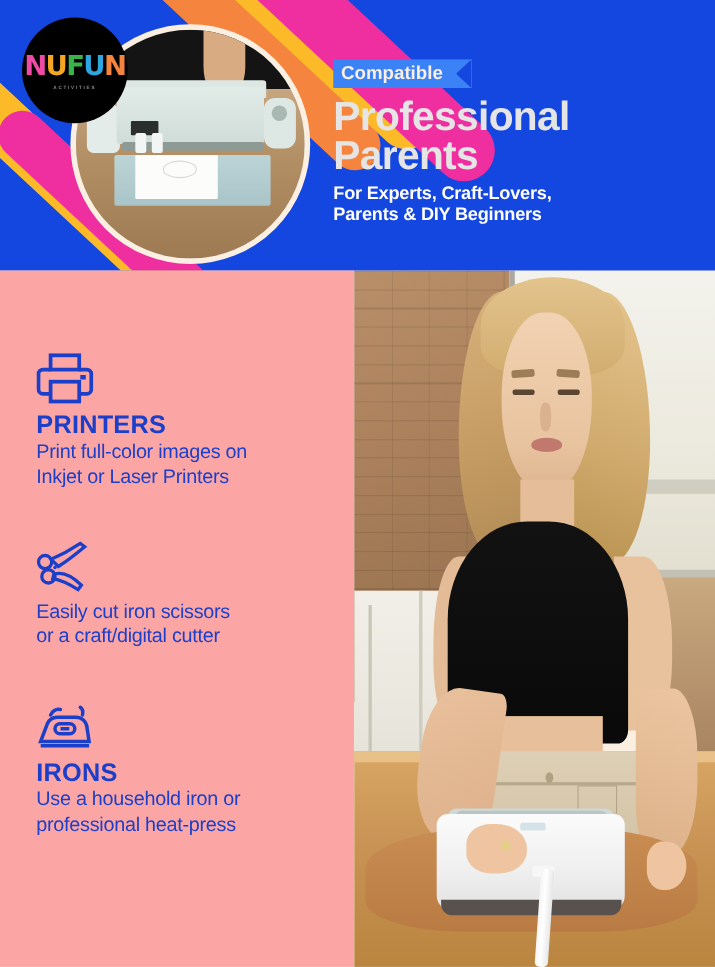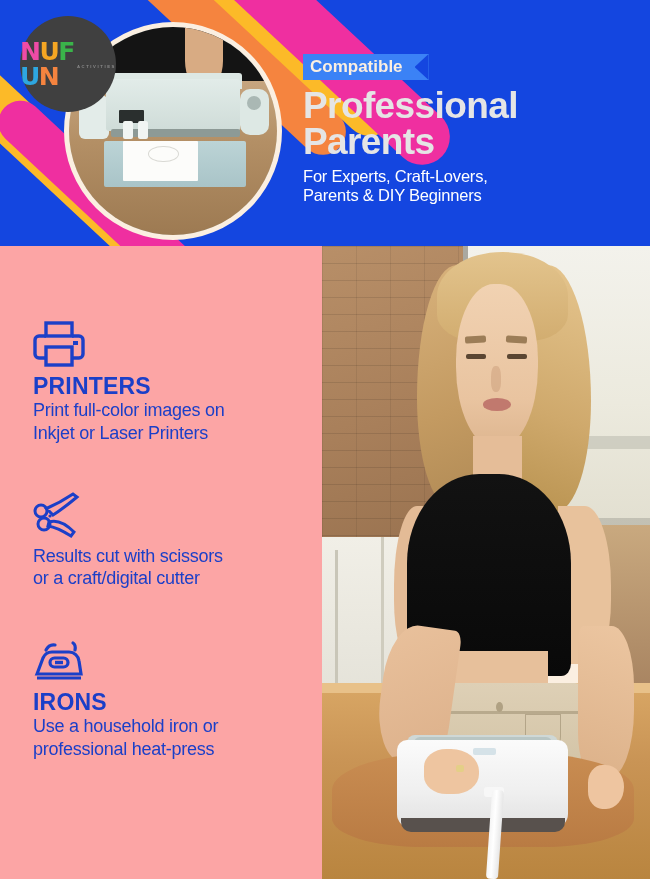--- a/index.html
+++ b/index.html
@@ -80,22 +80,22 @@
     background:#fcfcfa; border-radius:1px;
   }
   .cp-circlecut {
     position:absolute; left:38%; top:57%; width:15%; height:8%;
     border:1px solid #d9d9d4; border-radius:50%;
   }
 
   
   .logo-bubble {
     position:absolute; left:20px; top:16px; width:96px; height:96px;
-    background:#404040; border-radius:50%;
-    display:flex; flex-direction:row; align-items:center; justify-content:flex-start;
+    background:#000000; border-radius:50%;
+    display:flex; flex-direction:column; align-items:center; justify-content:center;
     z-index:6;
   }
   .logo-word { font-size:25px; font-weight:bold; letter-spacing:-1.5px; line-height:1;
                font-family:"DejaVu Sans", sans-serif; }
   .logo-word span { display:inline-block; }
   .logo-sub { font-size:4.2px; letter-spacing:1.6px; color:#8a8a8a; margin-top:5px; font-weight:bold; }
 
   
   .head-text { position:absolute; left:303px; top:54px; width:340px; z-index:5; }
   .badge-wrap { position:relative; display:inline-block; height:26px; }
@@ -106,21 +106,21 @@
   }
   .badge::after {
     content:""; position:absolute; right:0; top:0; width:14px; height:100%;
     background:#1446E0; clip-path:polygon(100% 0, 0 50%, 100% 100%);
   }
   .h1 {
     color:#e5e5e5; font-size:37px; font-weight:bold; line-height:0.97;
     letter-spacing:-0.6px; margin-top:8px;
   }
   .h2 {
-    color:#FFFFFF; font-size:16.5px; font-weight:normal; line-height:1.14;
+    color:#FFFFFF; font-size:16.5px; font-weight:bold; line-height:1.14;
     margin-top:7px; letter-spacing:-0.2px;
   }
 
   
   .features { position:absolute; left:0; top:246px; width:322px; height:633px;
               background:#fca5a5; padding:74px 0 0 33px; }
   .feature { margin-bottom:46px; }
   .f-icon { height:50px; margin-bottom:4px; }
   .f-title { color:#1B3FC8; font-size:23px; font-weight:bold; letter-spacing:0.2px; line-height:1.1; }
   .f-desc  { color:#1B3FC8; font-size:18px; font-weight:normal; line-height:1.26; letter-spacing:-0.25px; margin-top:0; }
@@ -322,21 +322,21 @@
     <div class="f-icon">
       <svg width="52" height="48" viewBox="0 0 52 48" fill="none" stroke="#1B3FC8" stroke-width="3">
         <circle cx="8" cy="20" r="6"></circle>
         <circle cx="11" cy="33" r="6"></circle>
         <path d="M13.5 17.5 C24 13 34 7 40 3 L44 6 C38 11 28 19 20 24 Z"></path>
         <path d="M16 31 C25 28 34 34 41 41 L38 45 C30 40 22 36 15 35 Z"></path>
         <circle cx="17" cy="25" r="1.6" fill="#1B3FC8" stroke="none"></circle>
       </svg>
     </div>
     <div class="f-desc">
-      <div>Results cut with scissors</div>
+      <div>Easily cut iron scissors</div>
       <div>or a craft/digital cutter</div>
     </div>
   </div>
 
   <div class="feature">
     <div class="f-icon">
       <svg width="54" height="48" viewBox="0 0 54 48" fill="none" stroke="#1B3FC8" stroke-width="3.2">
         <path d="M4 38 L10 22 a10 10 0 0 1 9 -6 h17 a10 10 0 0 1 10 9 l2 13 Z"></path>
         <rect x="17" y="22" width="18" height="9" rx="4.5"></rect>
         <line x1="22" y1="26.5" x2="30" y2="26.5" stroke-width="3.4"></line>

